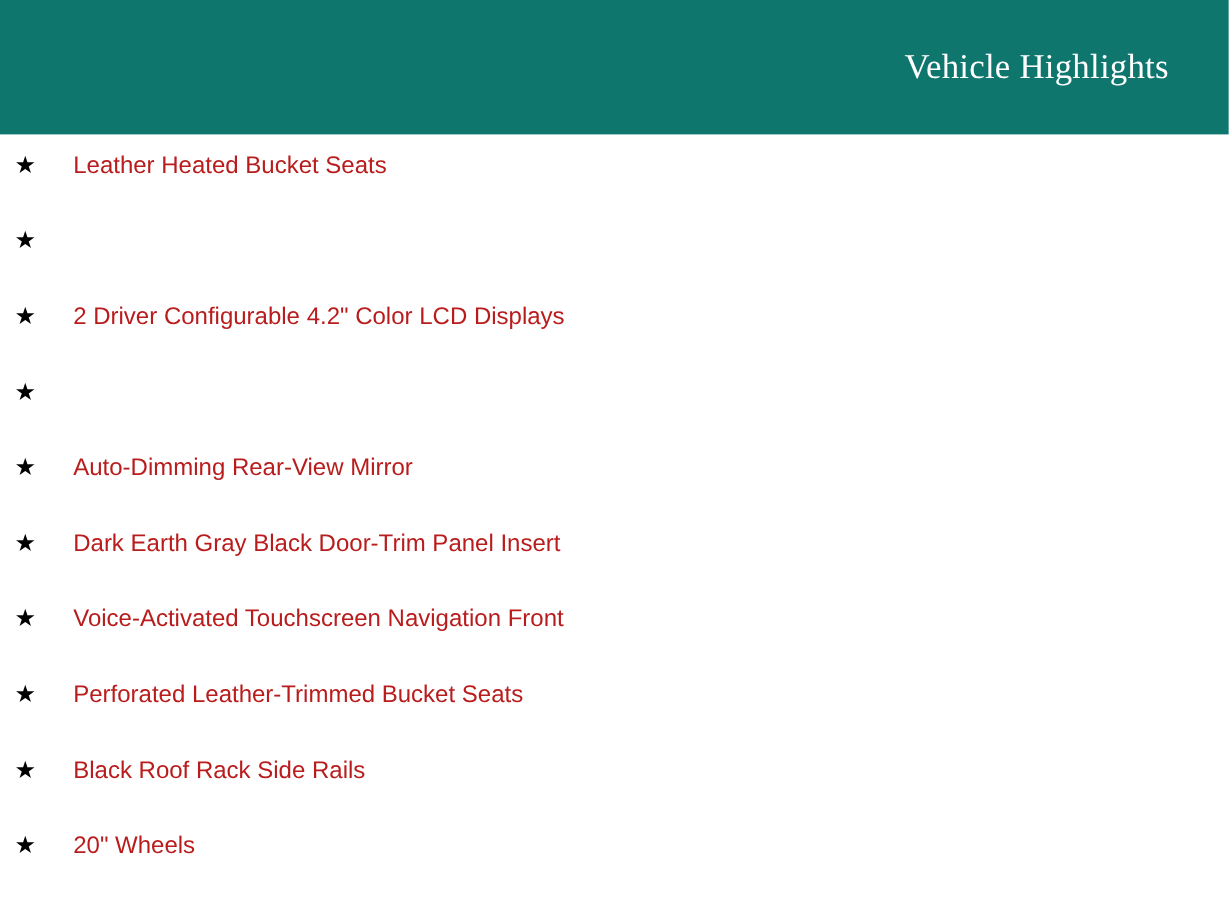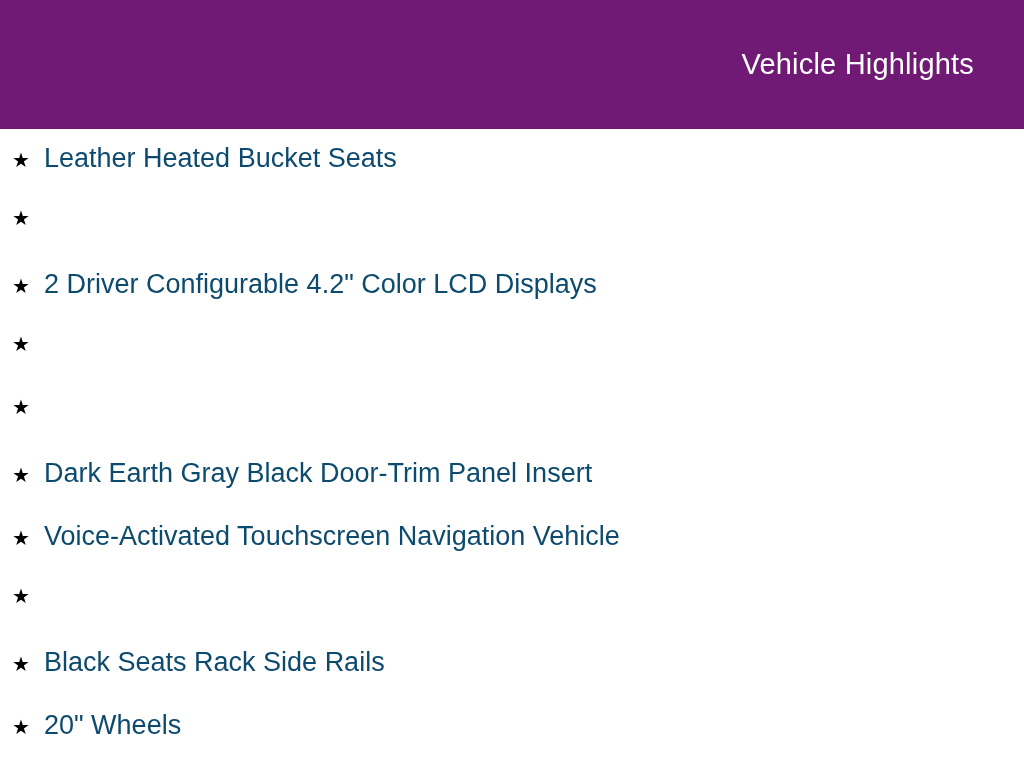--- a/index.html
+++ b/index.html
@@ -14,27 +14,28 @@
     overflow: hidden;
   }
   .page {
     position: relative;
     width: 1024px;
     height: 768px;
     background: #ffffff;
   }
   .header-bar {
     width: 100%;
-    height: 129px;
-    background: #701a75;
+    height: 112px;
+    background: #0f766e;
     display: flex;
     align-items: center;
     justify-content: flex-end;
     box-sizing: border-box;
     padding-right: 50px;
+    font-family: Liberation Serif, serif;
   }
   .header-title {
     color: #ffffff;
     font-size: 29px;
     font-weight: normal;
     letter-spacing: 0.2px;
     line-height: 1;
   }
   .highlights-list {
     list-style: none;
@@ -51,24 +52,25 @@
   }
   .bullet-star {
     width: 32px;
     flex: 0 0 32px;
     color: #000000;
     font-size: 20px;
     line-height: 1;
     text-align: left;
   }
   .item-text {
-    color: #0c4a6e;
-    font-size: 27px;
+    color: #b91c1c;
+    font-size: 20px;
     line-height: 1;
     white-space: nowrap;
+    margin-left: 17px;
   }
 </style>
 </head>
 <body>
 
 <div class="page">
 
   <div class="header-bar">
     <div class="header-title">Vehicle Highlights</div>
   </div>
@@ -88,39 +90,41 @@
       <span class="bullet-star">★</span>
       <span class="item-text">2 Driver Configurable 4.2" Color LCD Displays</span>
     </li>
 
     <li class="highlight-item">
       <span class="bullet-star">★</span>
     </li>
 
     <li class="highlight-item">
       <span class="bullet-star">★</span>
+      <span class="item-text">Auto-Dimming Rear-View Mirror</span>
     </li>
 
     <li class="highlight-item">
       <span class="bullet-star">★</span>
       <span class="item-text">Dark Earth Gray Black Door-Trim Panel Insert</span>
     </li>
 
     <li class="highlight-item">
       <span class="bullet-star">★</span>
-      <span class="item-text">Voice-Activated Touchscreen Navigation Vehicle</span>
+      <span class="item-text">Voice-Activated Touchscreen Navigation Front</span>
     </li>
 
     <li class="highlight-item">
       <span class="bullet-star">★</span>
+      <span class="item-text">Perforated Leather-Trimmed Bucket Seats</span>
     </li>
 
     <li class="highlight-item">
       <span class="bullet-star">★</span>
-      <span class="item-text">Black Seats Rack Side Rails</span>
+      <span class="item-text">Black Roof Rack Side Rails</span>
     </li>
 
     <li class="highlight-item">
       <span class="bullet-star">★</span>
       <span class="item-text">20" Wheels</span>
     </li>
 
   </ul>
 
 </div>

